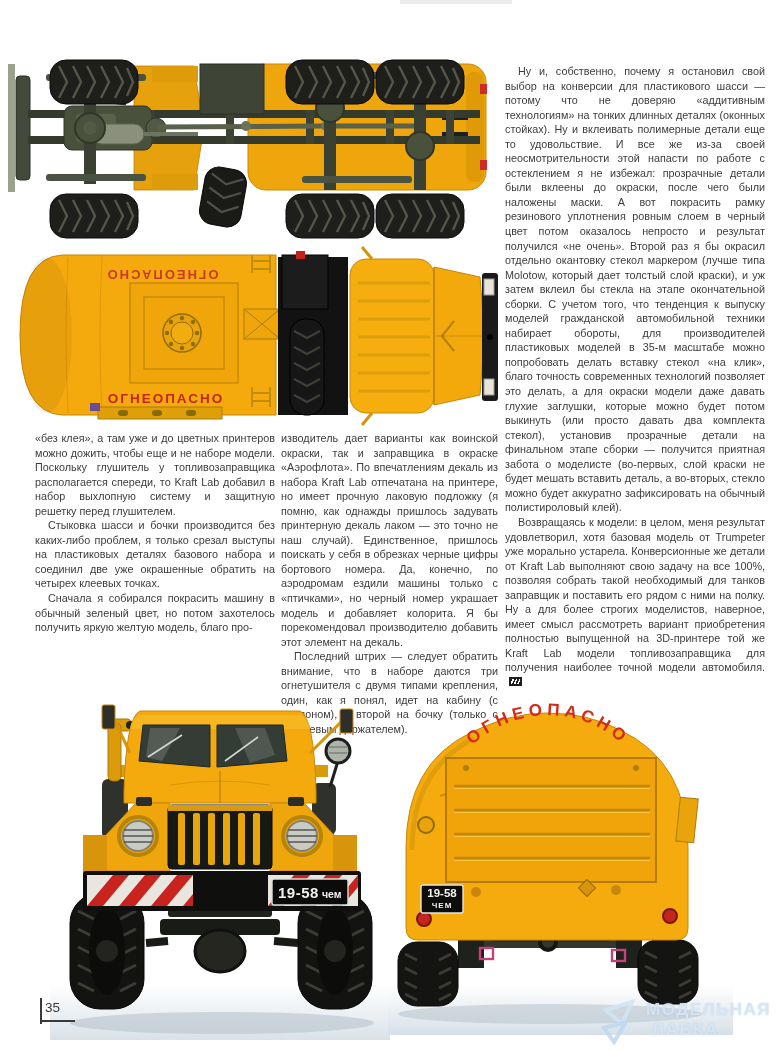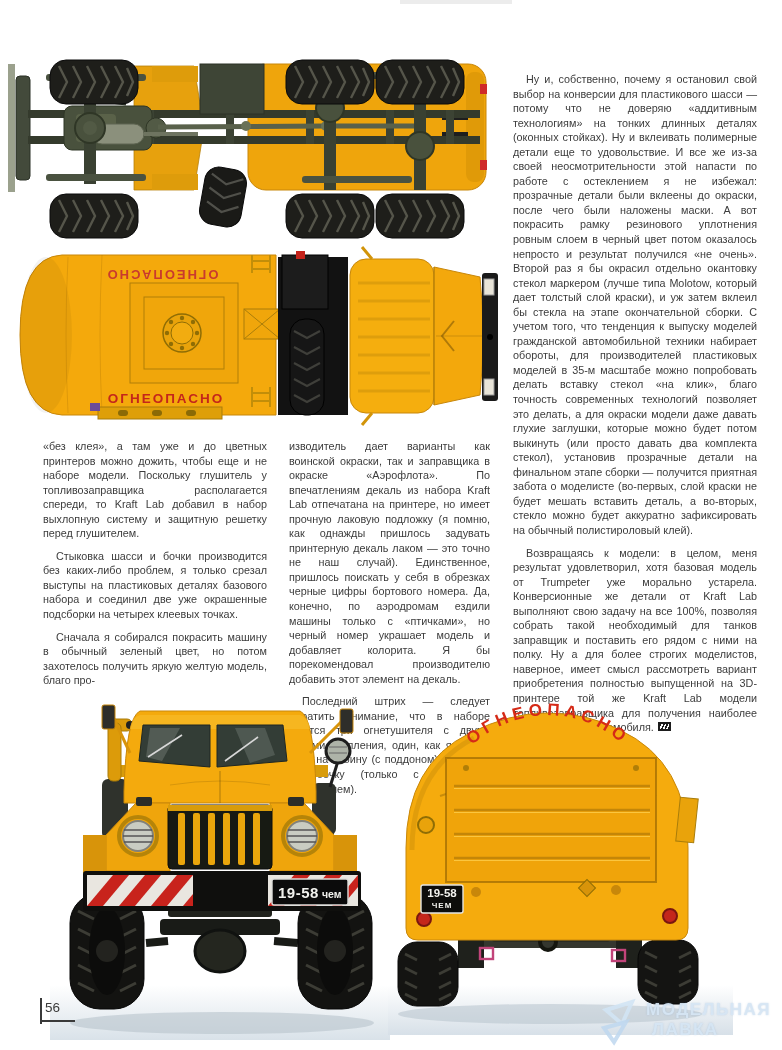--- a/index.html
+++ b/index.html
@@ -1,19 +1,19 @@
 <!DOCTYPE html>
 <html lang="ru"><head>
 <meta charset="utf-8">
 <style>
   html,body{margin:0;padding:0;background:#888;}
   #page{position:relative;width:782px;height:1050px;background:#ffffff;overflow:hidden;
         font-family:"Liberation Sans",sans-serif;}
   .col{position:absolute;text-align:justify;font-size:10.8px;line-height:14.55px;color:#3c3c3c;}
-  .col p{margin:8px;}
+  .col p{margin:0;}
   .col p.ind{text-indent:13px;}
   #col-left{left:35px;top:431px;width:240px;}
   #col-mid{left:281px;top:431px;width:217px;}
   #col-right{left:505px;top:64px;width:260px;}
   .photo{position:absolute;}
   svg{font-family:"Liberation Sans",sans-serif;display:block;}
   .endmark{display:inline-block;width:13px;height:9px;background:#1d1d1d;margin-left:4px;
            vertical-align:baseline;position:relative;}
   .endmark::after{content:"";position:absolute;left:2px;top:2px;width:9px;height:5px;
            background:repeating-linear-gradient(115deg,#1d1d1d 0 1.5px,#ffffff 1.5px 3px);}
@@ -210,21 +210,21 @@
     </g>
   </svg>
 
   <div class="col" id="col-right">
     <p class="ind">Ну и, собственно, почему я остановил свой выбор на конверсии для пластикового шасси — потому что не доверяю «аддитивным технологиям» на тонких длинных деталях (оконных стойках). Ну и вклеивать полимерные детали еще то удовольствие. И все же из-за своей неосмотрительности этой напасти по работе с остеклением я не избежал: прозрачные детали были вклеены до окраски, после чего были наложены маски. А вот покрасить рамку резинового уплотнения ровным слоем в черный цвет потом оказалось непросто и результат получился «не очень». Второй раз я бы окрасил отдельно окантовку стекол маркером (лучше типа Molotow, который дает толстый слой краски), и уж затем вклеил бы стекла на этапе окончательной сборки. С учетом того, что тенденция к выпуску моделей гражданской автомобильной техники набирает обороты, для производителей пластиковых моделей в 35-м масштабе можно попробовать делать вставку стекол «на клик», благо точность современных технологий позволяет это делать, а для окраски модели даже давать глухие заглушки, которые можно будет потом выкинуть (или просто давать два комплекта стекол), установив прозрачные детали на финальном этапе сборки — получится приятная забота о моделисте (во-первых, слой краски не будет мешать вставить деталь, а во-вторых, стекло можно будет аккуратно зафиксировать на обычный полистироловый клей).</p>
     <p class="ind"><span>Возвращаясь к модели: в целом, меня результат удовлетворил, хотя базовая модель от Trumpeter уже морально устарела. Конверсионные же детали от Kraft Lab выполняют свою задачу на все 100%, позволяя собрать такой необходимый для танков заправщик и поставить его рядом с ними на полку. Ну а для более строгих моделистов, наверное, имеет смысл рассмотреть вариант приобретения полностью выпущенной на 3D-принтере той же Kraft Lab модели топливозаправщика для получения наиболее точной модели автомобиля.</span><span class="endmark"></span></p>
   </div>
 
   <div class="col" id="col-left">
     <p>«без клея», а там уже и до цветных принтеров можно дожить, чтобы еще и не наборе модели. Поскольку глушитель у топливозаправщика располагается спереди, то Kraft Lab добавил в набор выхлопную систему и защитную решетку перед глушителем.</p>
-    <p class="ind">Стыковка шасси и бочки производится без каких-либо проблем, я только срезал выступы на пластиковых деталях базового набора и соединил две уже окрашенные подсборки на четырех клеевых точках.</p>
+    <p class="ind">Стыковка шасси и бочки производится без каких-либо проблем, я только срезал выступы на пластиковых деталях базового набора и соединил две уже окрашенные обратить на четырех клеевых точках.</p>
     <p class="ind">Сначала я собирался покрасить машину в обычный зеленый цвет, но потом захотелось получить яркую желтую модель, благо про-</p>
   </div>
   <div class="col" id="col-mid">
     <p>изводитель дает варианты как воинской окраски, так и заправщика в окраске «Аэрофлота». По впечатлениям декаль из набора Kraft Lab отпечатана на принтере, но имеет прочную лаковую подложку (я помню, как однажды пришлось задувать принтерную декаль лаком — это точно не наш случай). Единственное, пришлось поискать у себя в обрезках черные цифры бортового номера. Да, конечно, по аэродромам ездили машины только с «птичками», но черный номер украшает модель и добавляет колорита. Я бы порекомендовал производителю добавить этот элемент на декаль.</p>
     <p class="ind">Последний штрих — следует обратить внимание, что в наборе даются три огнетушителя с двумя типами крепления, один, как я понял, идет на кабину (с поддоном), а второй на бочку (только с кольцевым держателем).</p>
   </div>
 
   <svg class="photo" style="left:50px;top:695px" width="340" height="345" viewBox="0 0 340 345">
     <defs>
       <linearGradient id="floorG" x1="0" y1="0" x2="0" y2="1">
@@ -408,21 +408,21 @@
     </text>
     <g>
       <rect x="33" y="185" width="42" height="28" rx="2" fill="#0D0D0B" stroke="#E5E5E2" stroke-width="1.4"></rect>
       <text x="54" y="197" text-anchor="middle" font-size="11.5" font-weight="bold" fill="#F2F2EE">19-58</text>
       <text x="54" y="208" text-anchor="middle" font-size="8" font-weight="bold" letter-spacing="1" fill="#F2F2EE">ЧЕМ</text>
     </g>
   </svg>
 
   <div class="cropline-v"></div>
   <div class="cropline-h"></div>
-  <div id="footer-pagenum">56</div>
+  <div id="footer-pagenum">35</div>
   <div id="footer-issue">М-Хобби №8/2025</div>
 
   <div id="watermark">
     <svg width="54" height="54" viewBox="0 0 54 54" style="position:absolute;left:0;top:0">
       <polygon points="14,16 40,8 30,30" fill="none" stroke="rgba(210,228,244,0.9)" stroke-width="4"></polygon>
       <polygon points="12,34 34,28 22,48" fill="none" stroke="rgba(190,215,238,0.85)" stroke-width="4"></polygon>
     </svg>
     <div class="wm-text" id="wm-line1">МОДЕЛЬНАЯ</div>
     <div class="wm-text" id="wm-line2">ЛАВКА</div>
   </div>

